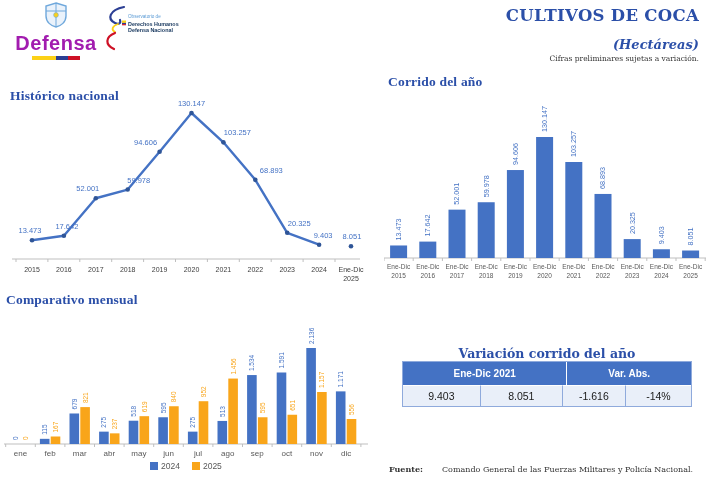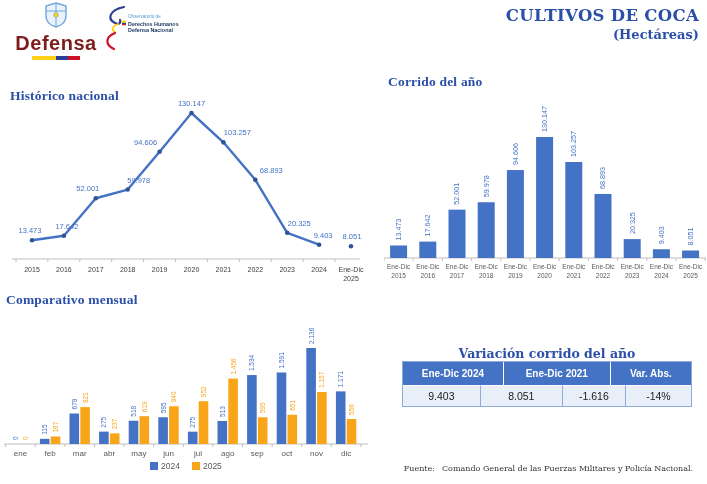--- a/index.html
+++ b/index.html
@@ -1,30 +1,30 @@
 <!DOCTYPE html>
 <html style="--blue: #4472C4; --orange: #F9A51A; --title: #2B4FA8; --tborder: #8FAADC;"><head>
 <meta charset="utf-8">
 <style>
   html,body{margin:0;padding:0;background:#fff;}
   body{font-family:"Liberation Sans",sans-serif;}
   .page{position:relative;width:707px;height:484px;background:#fff;overflow:hidden;}
 
   
   .logo-defensa{position:absolute;left:12px;top:2px;width:88px;text-align:center;}
-  .defensa-text{color:#7f1d1d;font-size:20px;font-weight:bold;letter-spacing:.5px;line-height:1;margin-top:1px;}
+  .defensa-text{color:#a21caf;font-size:20px;font-weight:bold;letter-spacing:.5px;line-height:1;margin-top:1px;}
   .flag-bar{width:48px;height:4px;margin:3px auto 0;display:flex;}
   .flag-bar i{display:block;height:100%;}
   .fy{flex:2;background:#FCD116;} .fb{flex:1;background:#2C3F94;} .fr{flex:1;background:#CE1126;}
   .logo-obs{position:absolute;left:94px;top:4px;}
 
   
   .title-block{position:absolute;top:6px;right:8px;width:340px;text-align:right;}
   .title-line{font-family:"DejaVu Serif","Liberation Serif",serif;font-weight:bold;color:var(--title);font-size:16.5px;line-height:1.25;letter-spacing:.3px;}
-  .subtitle{font-family:"DejaVu Serif","Liberation Serif",serif;font-weight:bold;color:var(--title);font-size:13px;margin-top:0;}
+  .subtitle{font-family:"DejaVu Serif","Liberation Serif",serif;font-weight:bold;color:var(--title);font-size:13px;margin-top:10px;font-style:italic;}
   .note{font-family:"DejaVu Serif","Liberation Serif",serif;font-size:7.5px;color:#333;margin-top:2px;}
 
   .heading{position:absolute;font-family:Liberation Serif, serif;font-weight:bold;color:var(--title);font-size:13.5px;letter-spacing:.2px;}
 
   svg{font-family:"Liberation Sans",sans-serif;}
   .chart{position:absolute;}
 
   
   .legend{position:absolute;left:150px;top:461px;display:flex;gap:12px;align-items:center;font-size:8.5px;color:#595959;}
   .legend .item{display:flex;align-items:center;}
@@ -36,21 +36,21 @@
   .var-table{border:1px solid var(--tborder);}
   .vr{display:flex;}
   .cell{text-align:center;}
   .vr.head .cell{background:var(--blue);color:#fff;font-weight:bold;font-size:10px;padding:6px 2px;border-right:1px solid #fff;}
   .vr.head .cell:last-child{border-right:none;}
   .vr.body .cell{background:#E9EFF9;color:#1a1a1a;font-size:10.5px;padding:4px 2px;border-right:1px solid var(--tborder);border-top:1px solid #fff;}
   .vr.body .cell:last-child{border-right:none;text-align:center;}
   .c0{flex:1.13;} .c1{flex:1.2;} .c2{flex:.9;} .c3{flex:.95;}
 
   .footer{position:absolute;top:464px;right:14px;font-family:"DejaVu Serif","Liberation Serif",serif;font-size:8px;color:#333;}
-  .flabel{font-weight:normal;margin-right:7px;}
+  .flabel{font-weight:bold;margin-right:19px;}
   .obs-t1{font-size:4.6px;fill:#5B9BD5;}
   .obs-t2{font-size:5.4px;font-weight:bold;fill:#17375E;}
 </style>
 </head>
 <body>
 
 <div class="page">
 
   <div class="logo-defensa">
     <svg width="24" height="26" viewBox="0 0 24 26">
@@ -74,20 +74,21 @@
     <rect x="28" y="16.5" width="4" height="2.4" fill="#FCD116"></rect>
     <rect x="28" y="18.9" width="4" height="1.2" fill="#2C3F94"></rect>
     <rect x="28" y="20.1" width="4" height="1.2" fill="#CE1126"></rect>
     <text x="34" y="21.5" class="obs-t2">Derechos Humanos</text>
     <text x="34" y="28" class="obs-t2">Defensa Nacional</text>
   </svg>
 
   <div class="title-block">
     <div class="title-line">CULTIVOS DE COCA</div>
     <div class="subtitle">(Hectáreas)</div>
+    <div class="note">Cifras preliminares sujetas a variación.</div>
   </div>
 
   <div class="heading" style="left:10px;top:88px;">Histórico nacional</div>
   <div class="heading" style="left:388px;top:74px;">Corrido del año</div>
   <div class="heading" style="left:6px;top:292px;">Comparativo mensual</div>
 
   <svg id="line-chart" class="chart" style="left:8px;top:96px;" width="356" height="192">
       <line x1="4" y1="163" x2="352" y2="163" stroke="#BFBFBF"></line>
       <line x1="8" y1="163" x2="8" y2="166" stroke="#BFBFBF"></line>
       <line x1="39.9" y1="163" x2="39.9" y2="166" stroke="#BFBFBF"></line>
@@ -279,21 +280,20 @@
     <span class="item">
       <span class="sw" style="background:var(--orange);"></span>
       <span>2025</span>
     </span>
   </div>
 
   <div class="table-wrap">
     <div class="table-title">Variación corrido del año</div>
     <div class="var-table">
       <div class="vr head">
-        <div class="cell c0">Ene-Dic 2024</div>
         <div class="cell c1">Ene-Dic 2021</div>
         <div class="cell c2">Var. Abs.</div>
       </div>
       <div class="vr body">
         <div class="cell c0">9.403</div>
         <div class="cell c1">8.051</div>
         <div class="cell c2">-1.616</div>
         <div class="cell c3">-14%</div>
       </div>
     </div>

